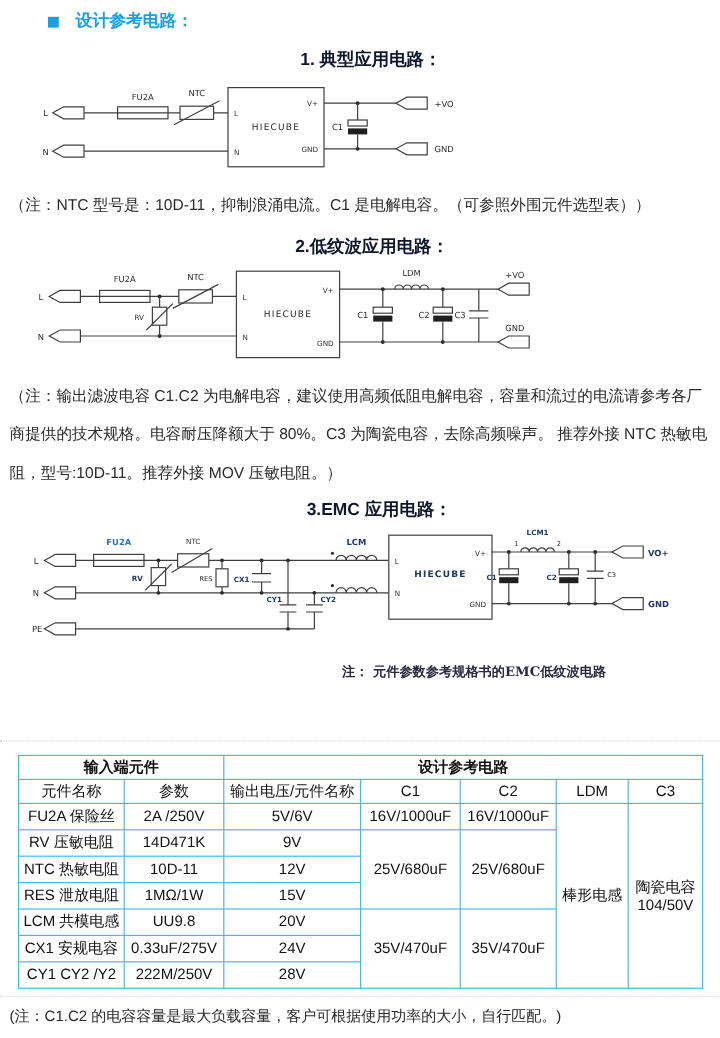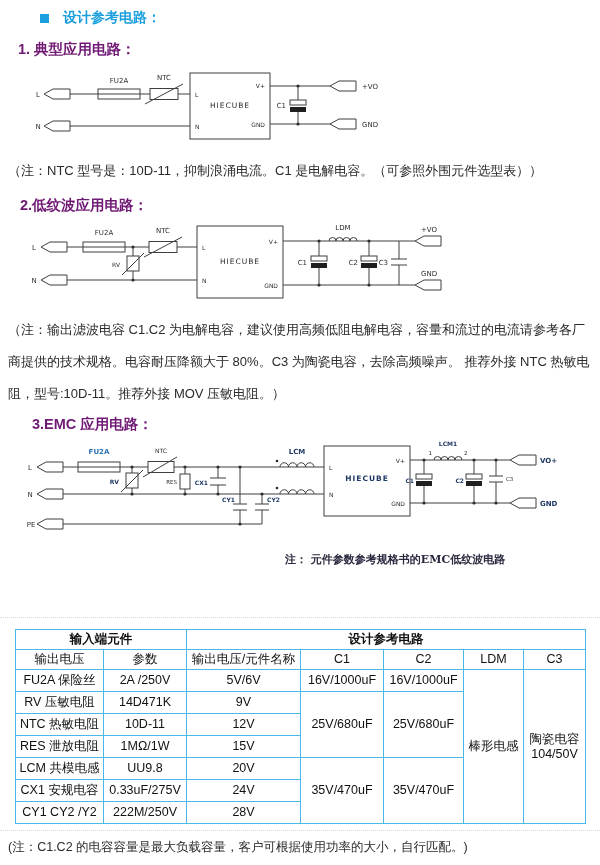--- a/index.html
+++ b/index.html
@@ -1,21 +1,21 @@
 <!DOCTYPE html>
 <html><head>
 <meta charset="utf-8">
 <style>
   html,body{margin:0;padding:0;background:#fff;}
   .page{position:relative;width:600px;height:865px;background:#fff;overflow:hidden;
         font-family:"Liberation Sans","DejaVu Sans",sans-serif;color:#222;}
   .doc-title{padding:9px 0 0 40px;font-size:14px;font-weight:bold;color:#1b9fde;
              display:flex;align-items:center;gap:14px;}
   .bullet{width:9px;height:9px;background:#1b9fde;display:inline-block;}
-  .sec-h{margin:13px 0 0 18px;font-size:14.5px;font-weight:600;color:#701a75;}
+  .sec-h{margin:13px 0 0 18px;font-size:14.5px;font-weight:600;color:#0f172a;text-align:center;}
   .sec-h2{margin-top:16px;margin-left:20px;}
   .sec-h3{margin-top:5px;margin-left:32px;}
   .circ{display:block;}
   .c1{margin:8px 0 0 28px;}
   .c2{margin:5px 0 0 25px;}
   .c3{margin:4px 0 0 22px;}
   .note{margin:2px 10px 0 8px;font-size:13px;color:#2a2a2a;line-height:19px;}
   .note2{line-height:32px;margin-top:2px;}
   .note3{margin:9px 0 0 285px;font-size:11px;color:#29293f;
          font-family:"DejaVu Serif","Liberation Serif",serif;font-weight:bold;}
@@ -304,21 +304,21 @@
         <col style="width:80px">
         <col style="width:60px">
         <col style="width:62px">
     </colgroup>
     <tbody>
         <tr class="gh">
       <td colspan="2">输入端元件</td>
       <td colspan="5">设计参考电路</td>
     </tr>
     <tr class="ch">
-      <td>输出电压</td>
+      <td>元件名称</td>
       <td>参数</td>
       <td>输出电压/元件名称</td>
       <td>C1</td>
       <td>C2</td>
       <td>LDM</td>
       <td>C3</td>
     </tr>
     <tr>
       <td>FU2A 保险丝</td>
       <td>2A /250V</td>

